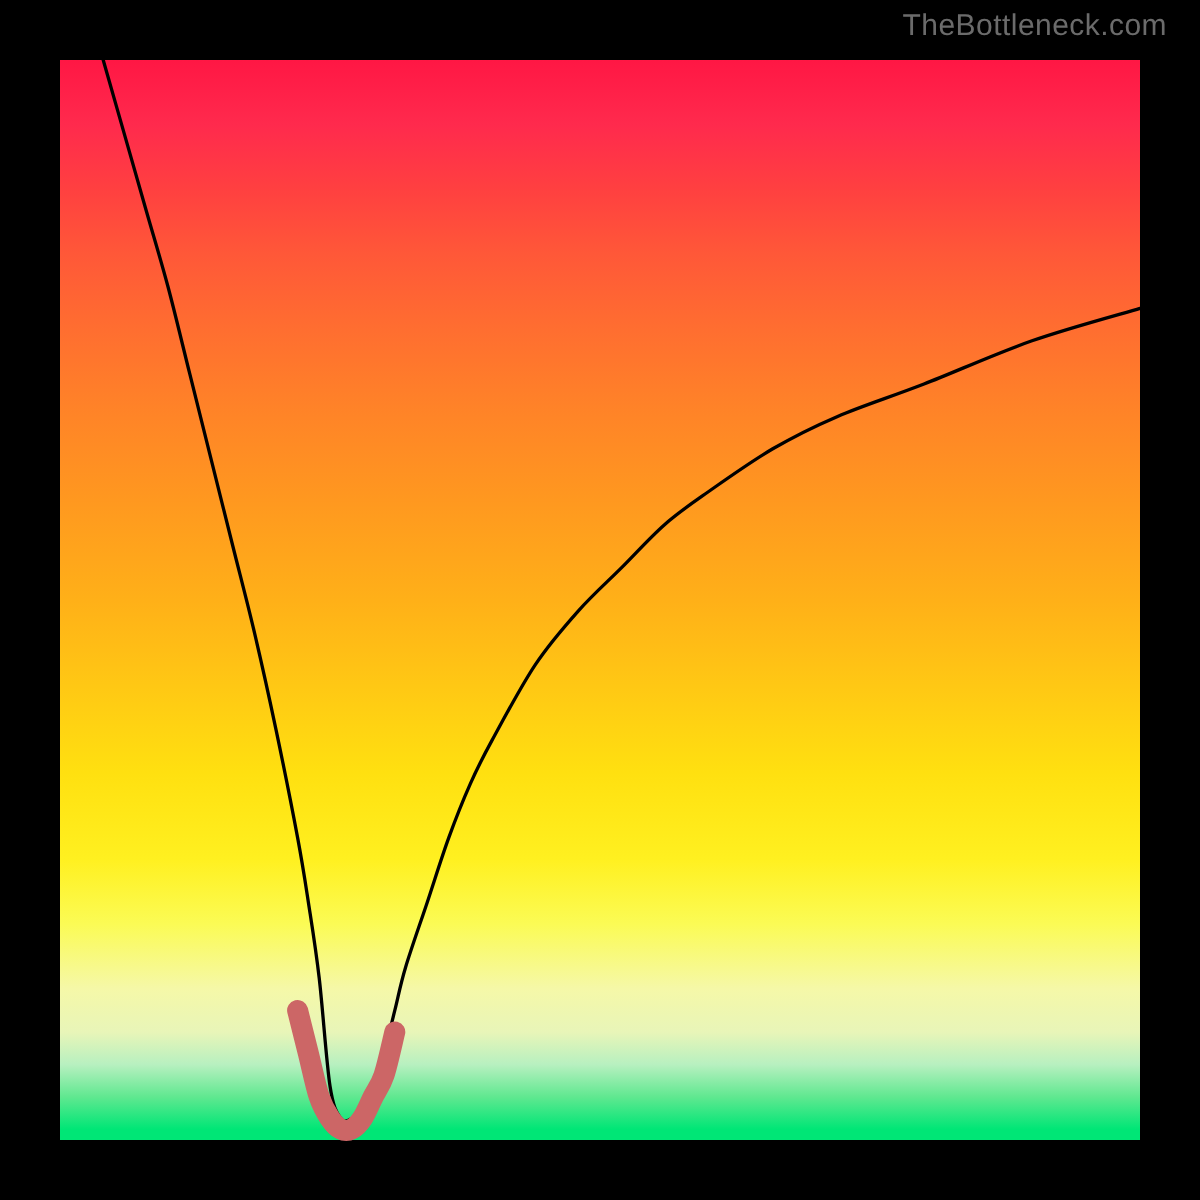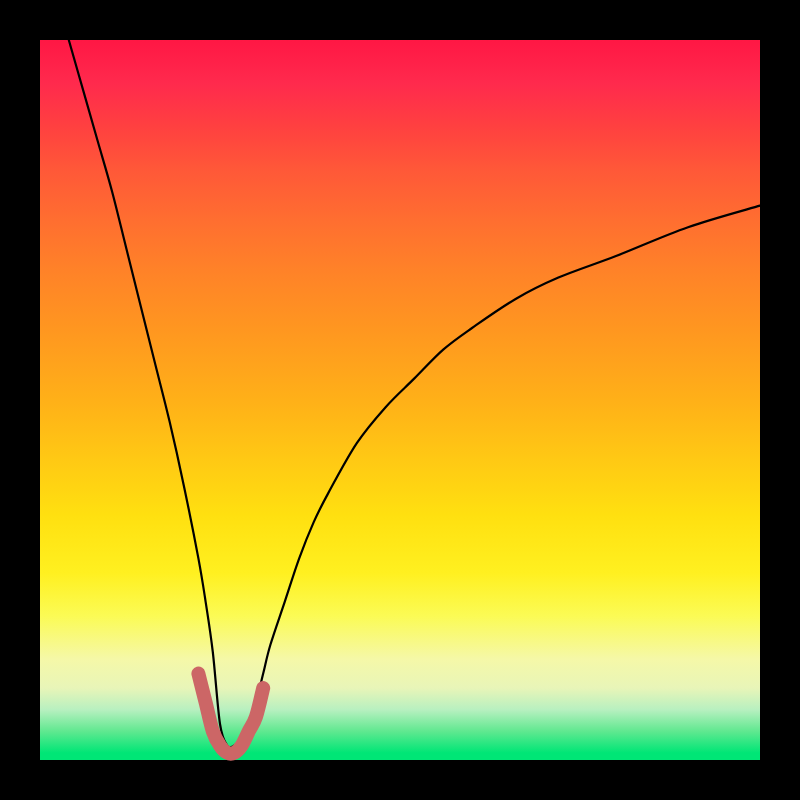--- a/index.html
+++ b/index.html
@@ -58,20 +58,21 @@
     top: 0;
     width: 720px;
     height: 720px;
     overflow: visible;
   }
 </style>
 </head>
 <body>
 
 <div class="chart-wrap">
+  <div class="watermark">TheBottleneck.com</div>
 
   <div class="plot-area">
     <svg class="curve-layer" viewBox="0 0 720 720" preserveAspectRatio="none">
       <path id="curve-path" fill="none" stroke="#000000" stroke-width="2.2" stroke-linecap="round" d="M 28.8 0 C 31.2 8.399999999999997 38.4 33.59999999999998 43.199999999999996 50.39999999999998 C 47.99999999999999 67.19999999999997 52.8 83.99999999999996 57.6 100.79999999999995 C 62.400000000000006 117.59999999999995 67.2 133.19999999999993 72 151.19999999999993 C 76.8 169.19999999999993 81.6 189.6 86.39999999999999 208.8 C 91.19999999999999 228.00000000000003 96.00000000000001 247.2 100.80000000000001 266.4 C 105.60000000000001 285.59999999999997 110.4 304.79999999999995 115.2 323.99999999999994 C 120 343.19999999999993 124.8 361.20000000000005 129.6 381.6 C 134.4 402 139.2 423.59999999999997 144 446.4 C 148.8 469.2 154.8 499.2 158.4 518.4 C 162 537.6 163.2 546 165.6 561.6 C 168 577.2 170.39999999999998 591.6 172.79999999999998 612 C 175.2 632.4 177.6 668.4 180 684 C 182.4 699.6 184.8 702 187.20000000000002 705.6 C 189.60000000000002 709.2 192 706.8000000000001 194.4 705.6 C 196.8 704.4 199.20000000000002 702 201.60000000000002 698.4 C 204.00000000000003 694.8 206.39999999999998 690 208.79999999999998 684 C 211.2 678 213.6 670.8 216 662.4 C 218.4 654 220.79999999999998 643.2 223.2 633.6 C 225.6 624 226.8 616.8 230.4 604.8 C 234 592.8 240 576 244.8 561.6 C 249.60000000000002 547.2 254.39999999999998 531.6 259.2 518.4 C 264 505.2 268.8 493.2 273.6 482.4 C 278.40000000000003 471.59999999999997 280.8 466.8 288 453.6 C 295.2 440.40000000000003 307.20000000000005 417.6 316.8 403.2 C 326.4 388.79999999999995 335.99999999999994 378 345.59999999999997 367.2 C 355.2 356.4 364.8 348 374.40000000000003 338.4 C 384.00000000000006 328.79999999999995 393.6 318 403.20000000000005 309.6 C 412.80000000000007 301.20000000000005 420 296.4 432 288 C 444 279.6 460.80000000000007 267.6 475.20000000000005 259.2 C 489.6 250.79999999999998 501.59999999999997 244.79999999999995 518.4 237.59999999999997 C 535.1999999999999 230.39999999999998 554.4 224.40000000000003 576 216.00000000000006 C 597.6 207.60000000000008 624 195.60000000000005 648 187.20000000000005 C 672 178.80000000000004 708 169.20000000000002 720 165.60000000000002"></path>
       <path id="marker-path" fill="none" stroke="#cc6666" stroke-width="14" stroke-linecap="round" stroke-linejoin="round" d="M 158.4 633.6 C 159.6 638.4 163.2 652.8 165.6 662.4 C 168 672 170.39999999999998 684 172.79999999999998 691.2 C 175.2 698.4000000000001 177.6 702 180 705.6 C 182.4 709.2 184.8 711.5999999999999 187.20000000000002 712.8 C 189.60000000000002 714 192 714 194.4 712.8 C 196.8 711.5999999999999 199.20000000000002 709.2 201.60000000000002 705.6 C 204.00000000000003 702 206.39999999999998 696 208.79999999999998 691.2 C 211.2 686.4000000000001 213.6 684 216 676.8 C 218.4 669.5999999999999 222 652.8 223.2 648"></path>
     </svg>
   </div>
 </div>
 
 </body></html>

